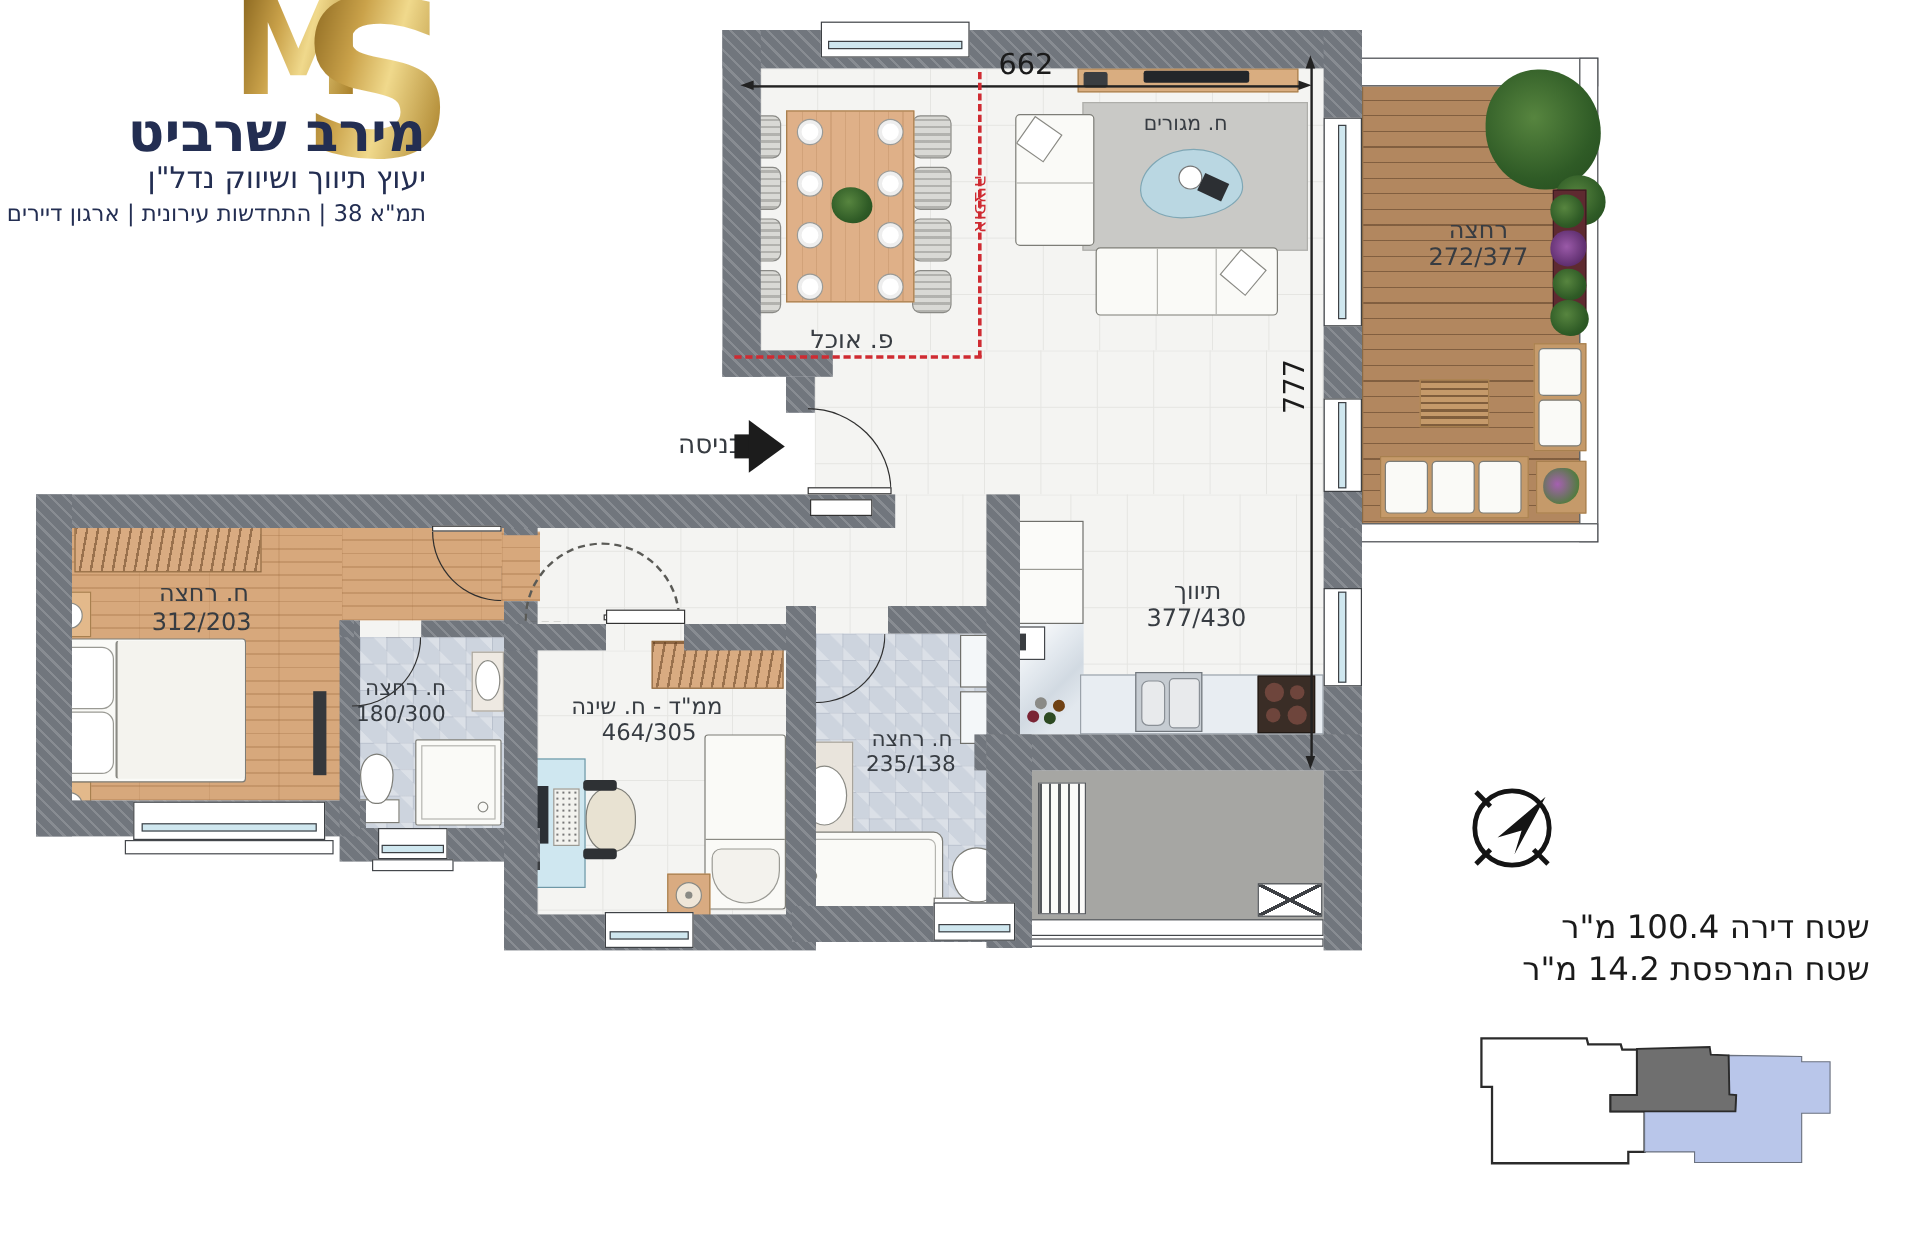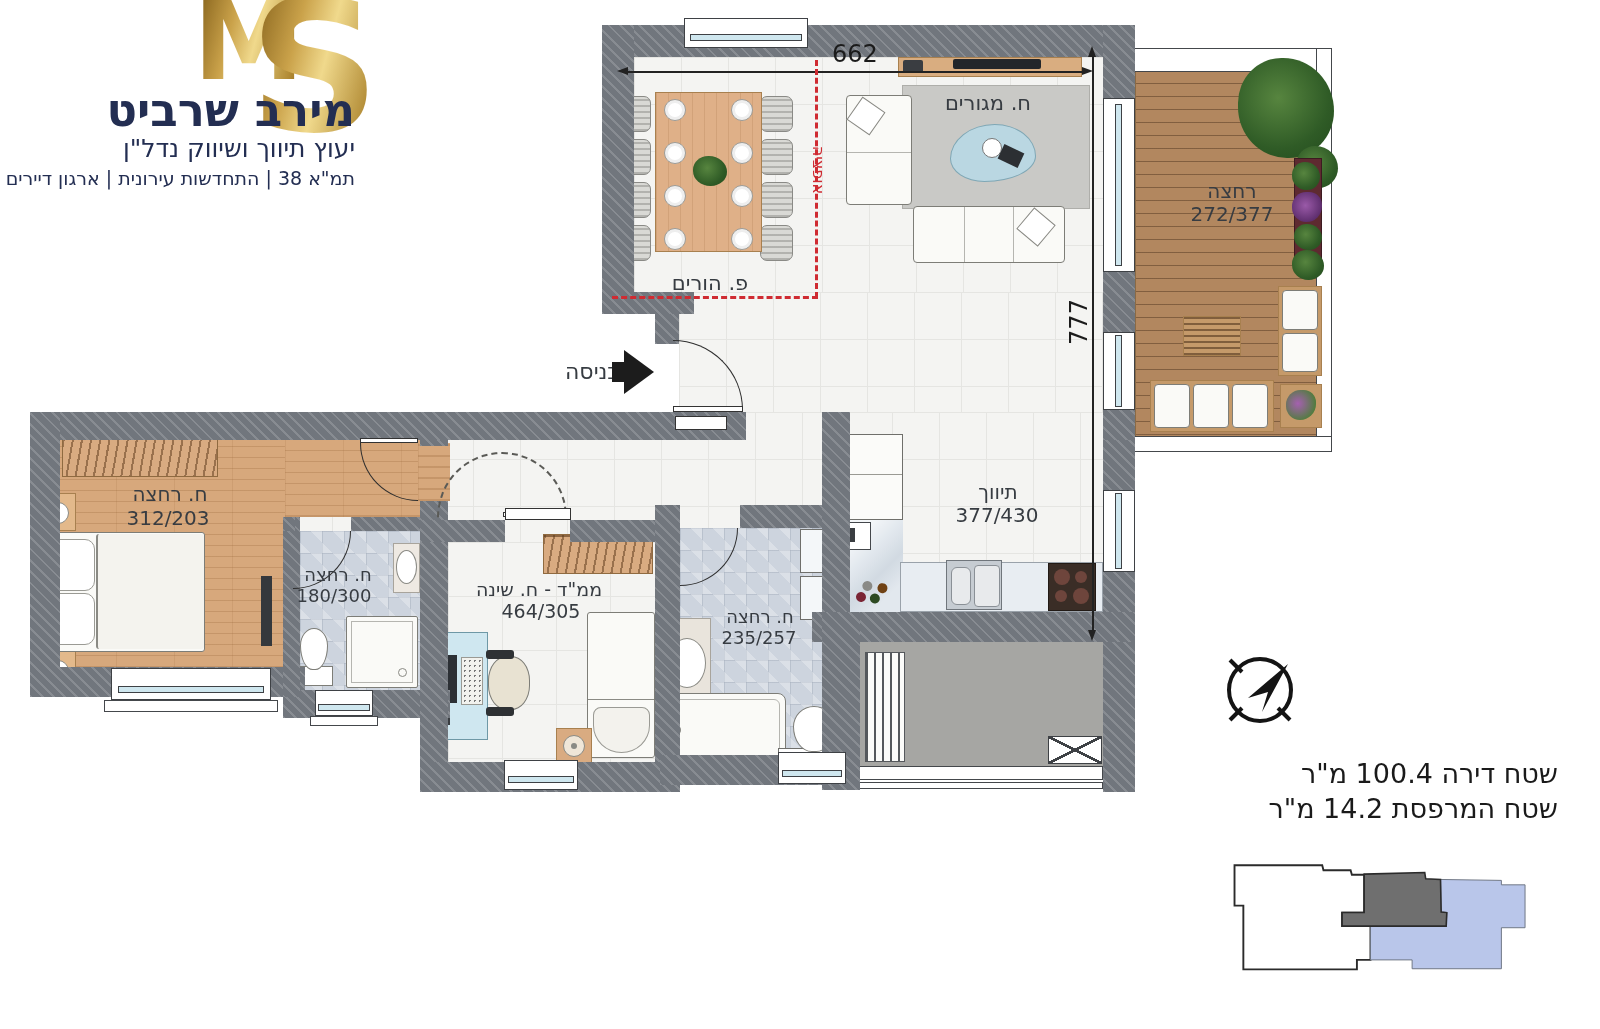--- a/index.html
+++ b/index.html
@@ -275,34 +275,34 @@
   <div class="dimlabel" style="left:832px;top:40px;">662</div>
   <div class="dimline" style="left:1092px;top:54px;width:1.6px;height:580px;"></div>
   <div class="tri" style="left:1088px;top:46px;border-bottom:11px solid #222;border-left:4.5px solid transparent;border-right:4.5px solid transparent;"></div>
   <div class="tri" style="left:1088px;top:630px;border-top:11px solid #222;border-left:4.5px solid transparent;border-right:4.5px solid transparent;"></div>
   <div class="dimlabel" style="left:1079px;top:322px;transform:translate(-50%,-50%) rotate(-90deg);">777</div>
 
   <div class="reddash-v" style="left:815px;top:60px;height:238px;"></div>
   <div class="reddash-h" style="left:612px;top:296px;width:206px;"></div>
   <div class="label" style="left:818px;top:170px;color:#cf2b32;font-size:16px;transform:translate(-50%,-50%) rotate(90deg);">אופציה</div>
 
-  <div class="label" style="left:710px;top:283px;font-size:21px;">פ. הורים</div>
-  <div class="label" style="left:988px;top:103px;font-size:21px;">ח. מגורים</div>
+  <div class="label" style="left:710px;top:283px;font-size:21px;">פ. אוכל</div>
+  <div class="label" style="left:988px;top:103px;font-size:17px;">ח. מגורים</div>
   <div class="label" style="left:1232px;top:191px;">רחצה</div>
   <div class="label" style="left:1232px;top:214px;">272/377</div>
   <div class="label" style="left:998px;top:492px;">תיווך</div>
   <div class="label" style="left:997px;top:515px;">377/430</div>
   <div class="label" style="left:170px;top:494px;">ח. רחצה</div>
   <div class="label" style="left:168px;top:518px;">312/203</div>
   <div class="label" style="left:338px;top:574px;font-size:18px;">ח. רחצה</div>
   <div class="label" style="left:334px;top:595px;font-size:18px;">180/300</div>
   <div class="label" style="left:539px;top:589px;font-size:19px;">ממ"ד - ח. שינה</div>
   <div class="label" style="left:541px;top:611px;font-size:19px;">464/305</div>
   <div class="label" style="left:760px;top:616px;font-size:18px;">ח. רחצה</div>
-  <div class="label" style="left:759px;top:637px;font-size:18px;">235/257</div>
+  <div class="label" style="left:759px;top:637px;font-size:18px;">235/138</div>
 
   <div class="label" style="left:592px;top:371px;font-size:22px;">כניסה</div>
   <div class="abs" style="left:612px;top:362px;width:14px;height:20px;background:#1c1c1c;"></div>
   <div class="tri" style="left:624px;top:350px;border-left:30px solid #1c1c1c;border-top:22px solid transparent;border-bottom:22px solid transparent;"></div>
 
   <svg class="abs" style="left:1222px;top:652px;" width="76" height="76" viewBox="0 0 76 76">
     <circle cx="38" cy="38" r="31" fill="none" stroke="#141414" stroke-width="4"></circle>
     <line x1="8" y1="8" x2="20" y2="20" stroke="#141414" stroke-width="4"></line>
     <line x1="8" y1="68" x2="20" y2="56" stroke="#141414" stroke-width="4"></line>
     <line x1="56" y1="56" x2="68" y2="68" stroke="#141414" stroke-width="4"></line>

